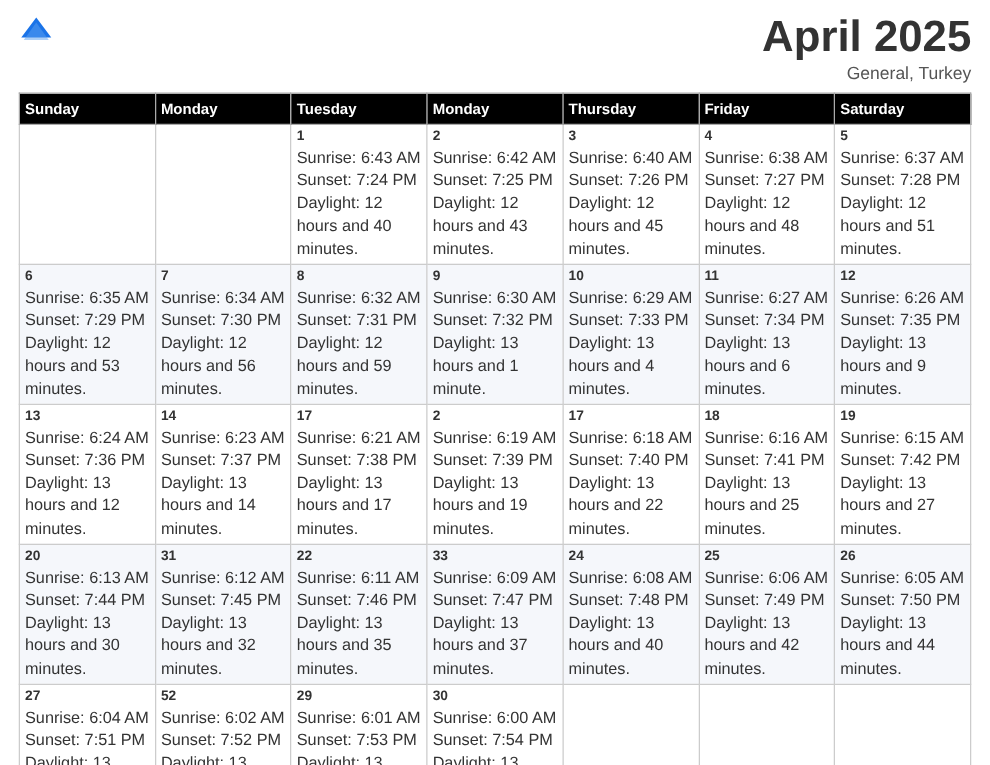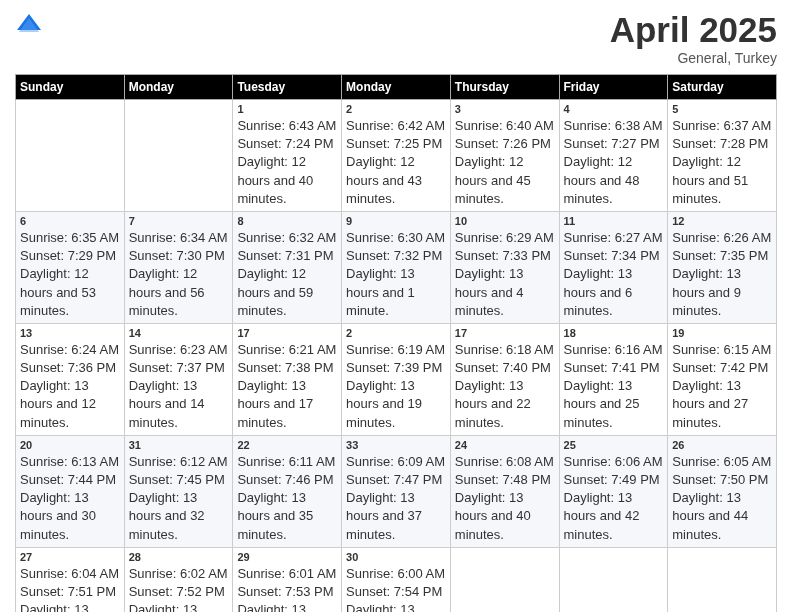--- a/index.html
+++ b/index.html
@@ -246,21 +246,21 @@
             <span class="day-number">26</span>
             <div class="day-info">Sunrise: 6:05 AM<br>Sunset: 7:50 PM<br>Daylight: 13 hours and 44 minutes.</div>
           </td>
         </tr>
         <tr>
           <td>
             <span class="day-number">27</span>
             <div class="day-info">Sunrise: 6:04 AM<br>Sunset: 7:51 PM<br>Daylight: 13 hours and 47 minutes.</div>
           </td>
           <td>
-            <span class="day-number">28</span>
+            <span class="day-number">52</span>
             <div class="day-info">Sunrise: 6:02 AM<br>Sunset: 7:52 PM<br>Daylight: 13 hours and 49 minutes.</div>
           </td>
           <td>
             <span class="day-number">29</span>
             <div class="day-info">Sunrise: 6:01 AM<br>Sunset: 7:53 PM<br>Daylight: 13 hours and 52 minutes.</div>
           </td>
           <td>
             <span class="day-number">30</span>
             <div class="day-info">Sunrise: 6:00 AM<br>Sunset: 7:54 PM<br>Daylight: 13 hours and 54 minutes.</div>
           </td>

